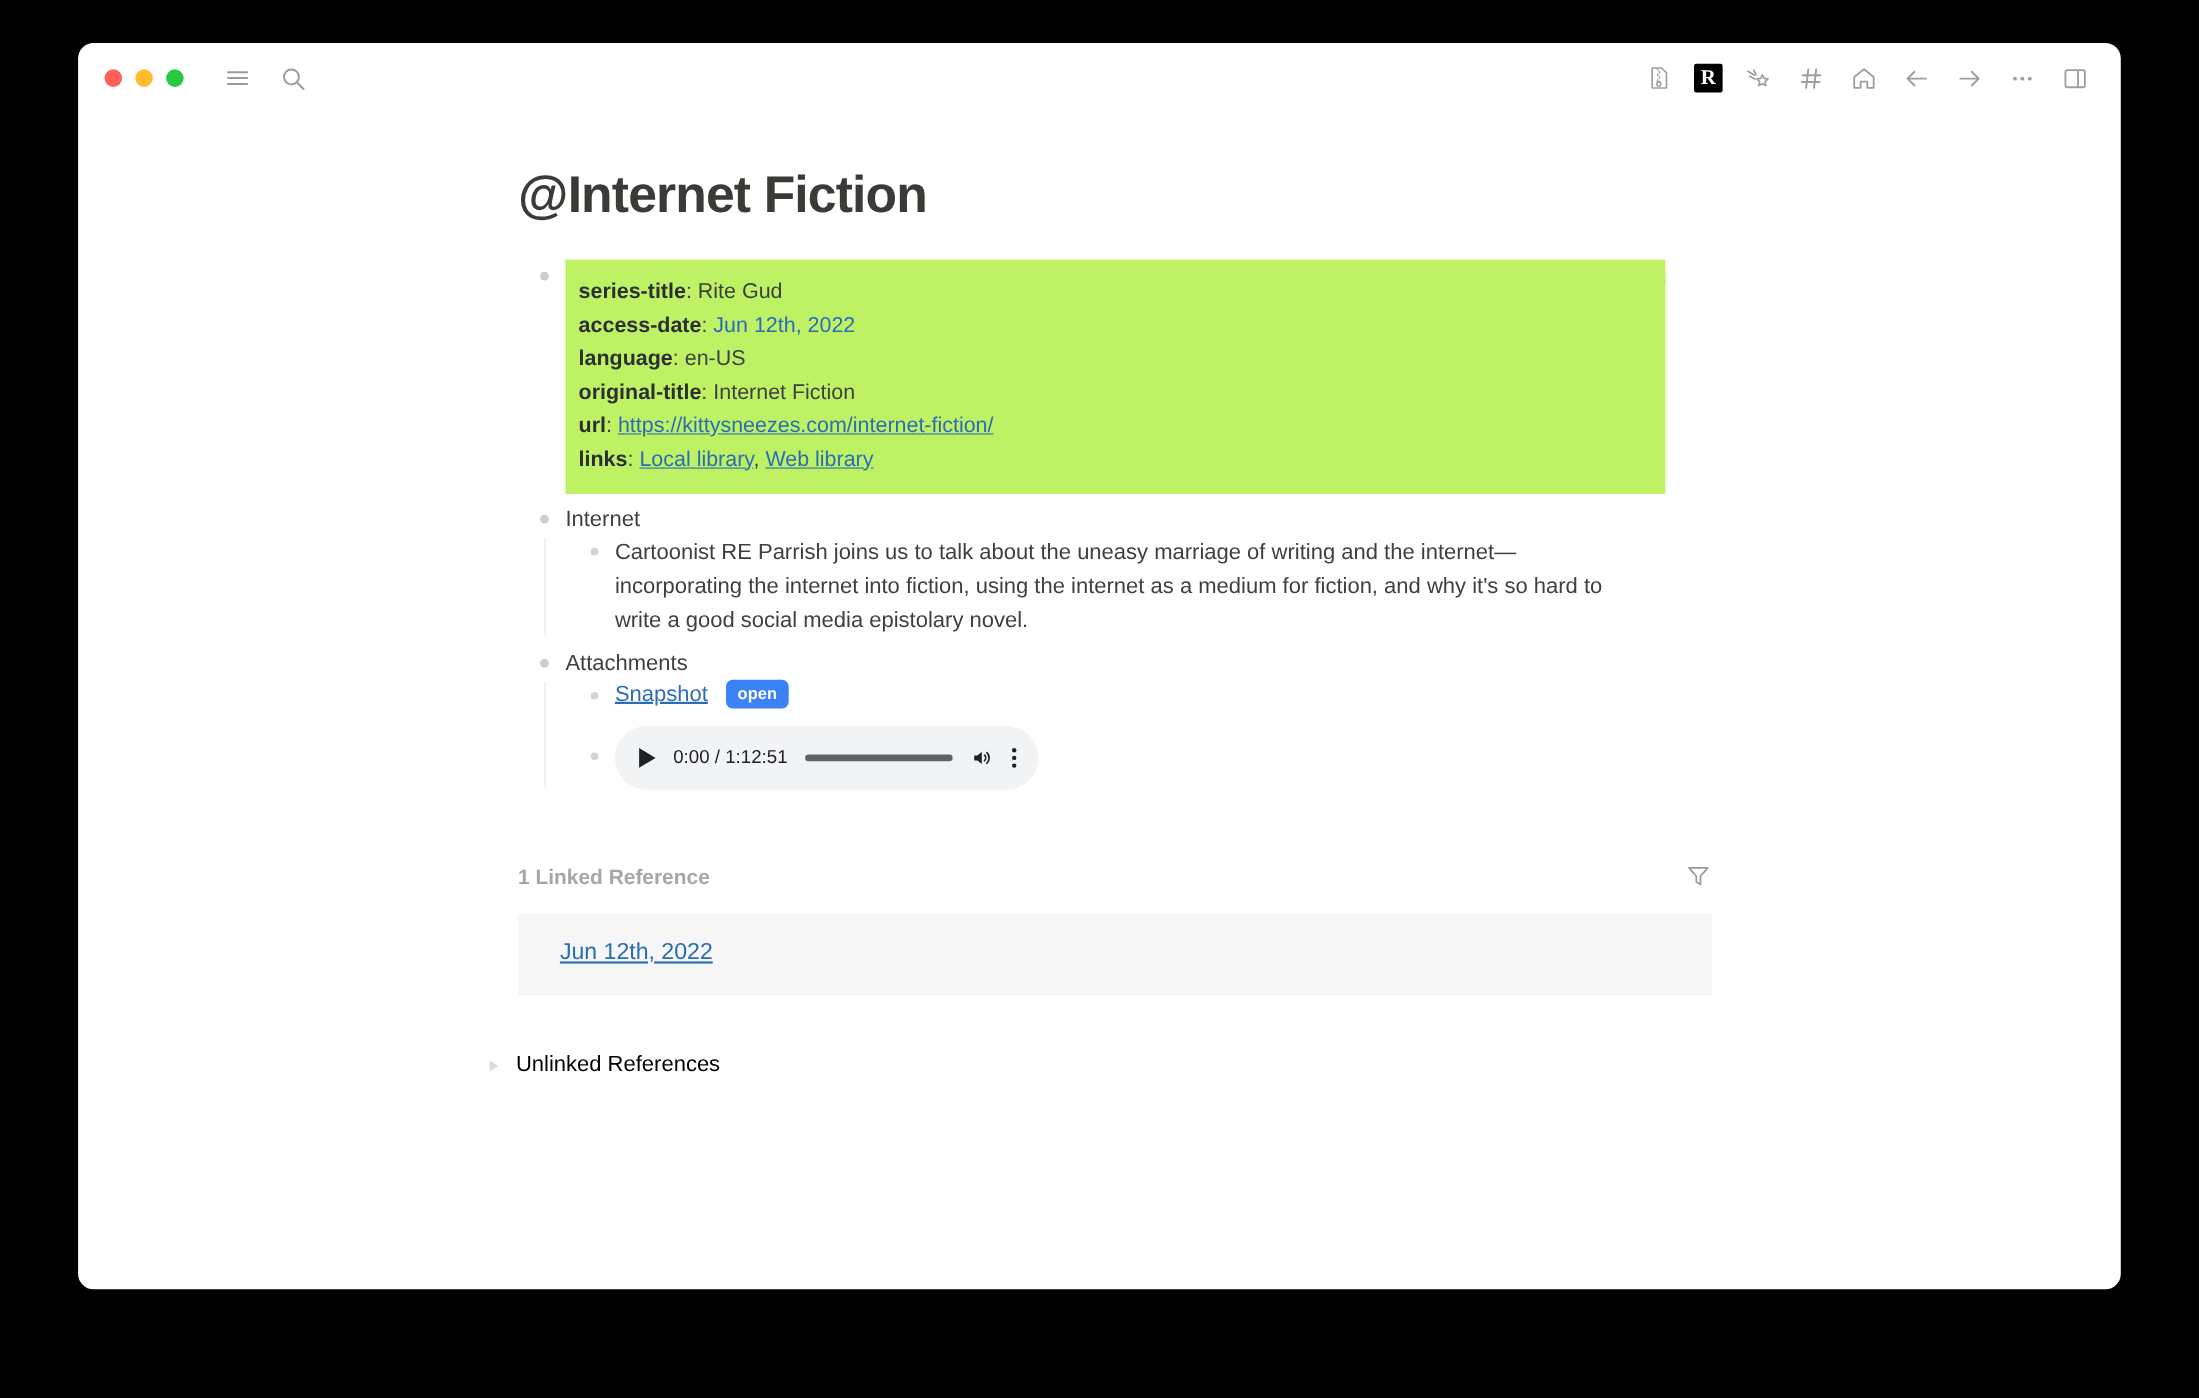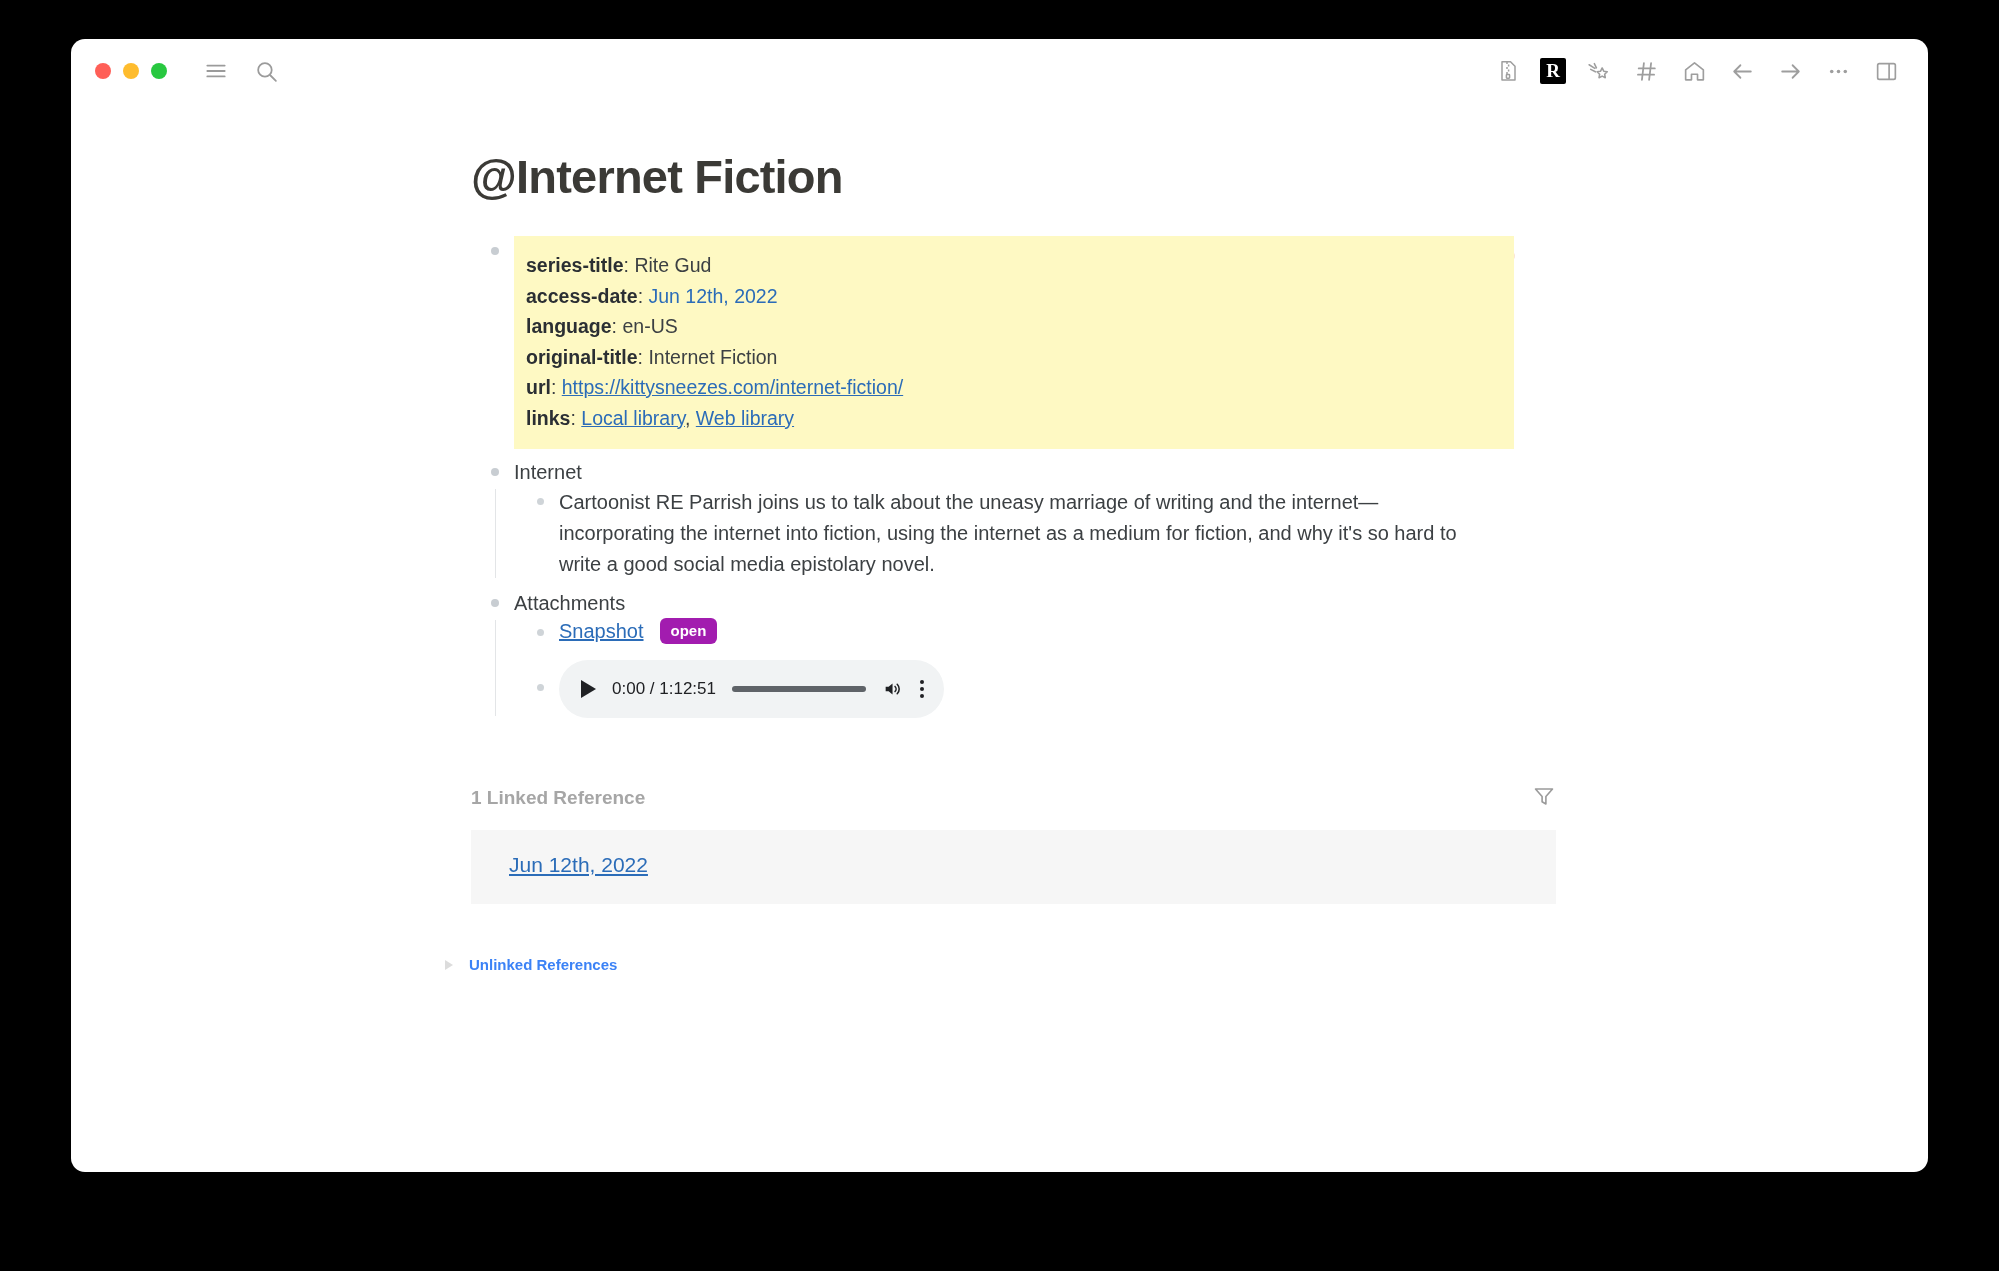--- a/index.html
+++ b/index.html
@@ -106,21 +106,21 @@
     width: 8px; height: 8px;
     border-radius: 50%;
     background: #c8cdd2;
     margin-top: 11px;
     margin-right: 15px;
   }
   .bullet.sm { width: 7px; height: 7px; background: #cfd4d8; }
 
   .meta-block { margin-left: 20px; }
   .meta-card {
-    background: #fef9c3;
+    background: #bef264;
     padding: 14px 0 16px 12px;
     width: 1000px;
     font-size: 19.5px;
     line-height: 30.5px;
     color: #3c4043;
   }
   .meta-row { white-space: nowrap; }
   .meta-key { font-weight: 700; color: #2b2f33; }
   a.link { color: #2b6cb8; text-decoration: none; }
   a.link.u { text-decoration: underline; }
@@ -158,21 +158,21 @@
   }
 
   .attach-row { display: flex; align-items: center; }
   .snapshot-link {
     font-size: 20px;
     color: #2b6cb8;
     text-decoration: underline;
   }
   .open-badge {
     margin-left: 16px;
-    background: #a21caf;
+    background: #3b82f6;
     color: #ffffff;
     font-size: 15px;
     font-weight: 700;
     padding: 5px 11px 6px;
     border-radius: 6px;
     line-height: 1;
     text-align: right;
   }
 
   
@@ -238,23 +238,23 @@
     margin-top: 52px;
     margin-left: -26px;
   }
   .tri {
     width: 0; height: 0;
     border-left: 8px solid #dcdcdc;
     border-top: 5px solid transparent;
     border-bottom: 5px solid transparent;
   }
   .unlinked-label {
-    font-size: 15px;
-    font-weight: 700;
-    color: #3b82f6;
+    font-size: 20px;
+    font-weight: 400;
+    color: #000000;
   }
 </style>
 </head>
 <body>
 
 <div class="window">
 
   <div class="titlebar">
     <div class="tb-left">
       <div class="traffic">

